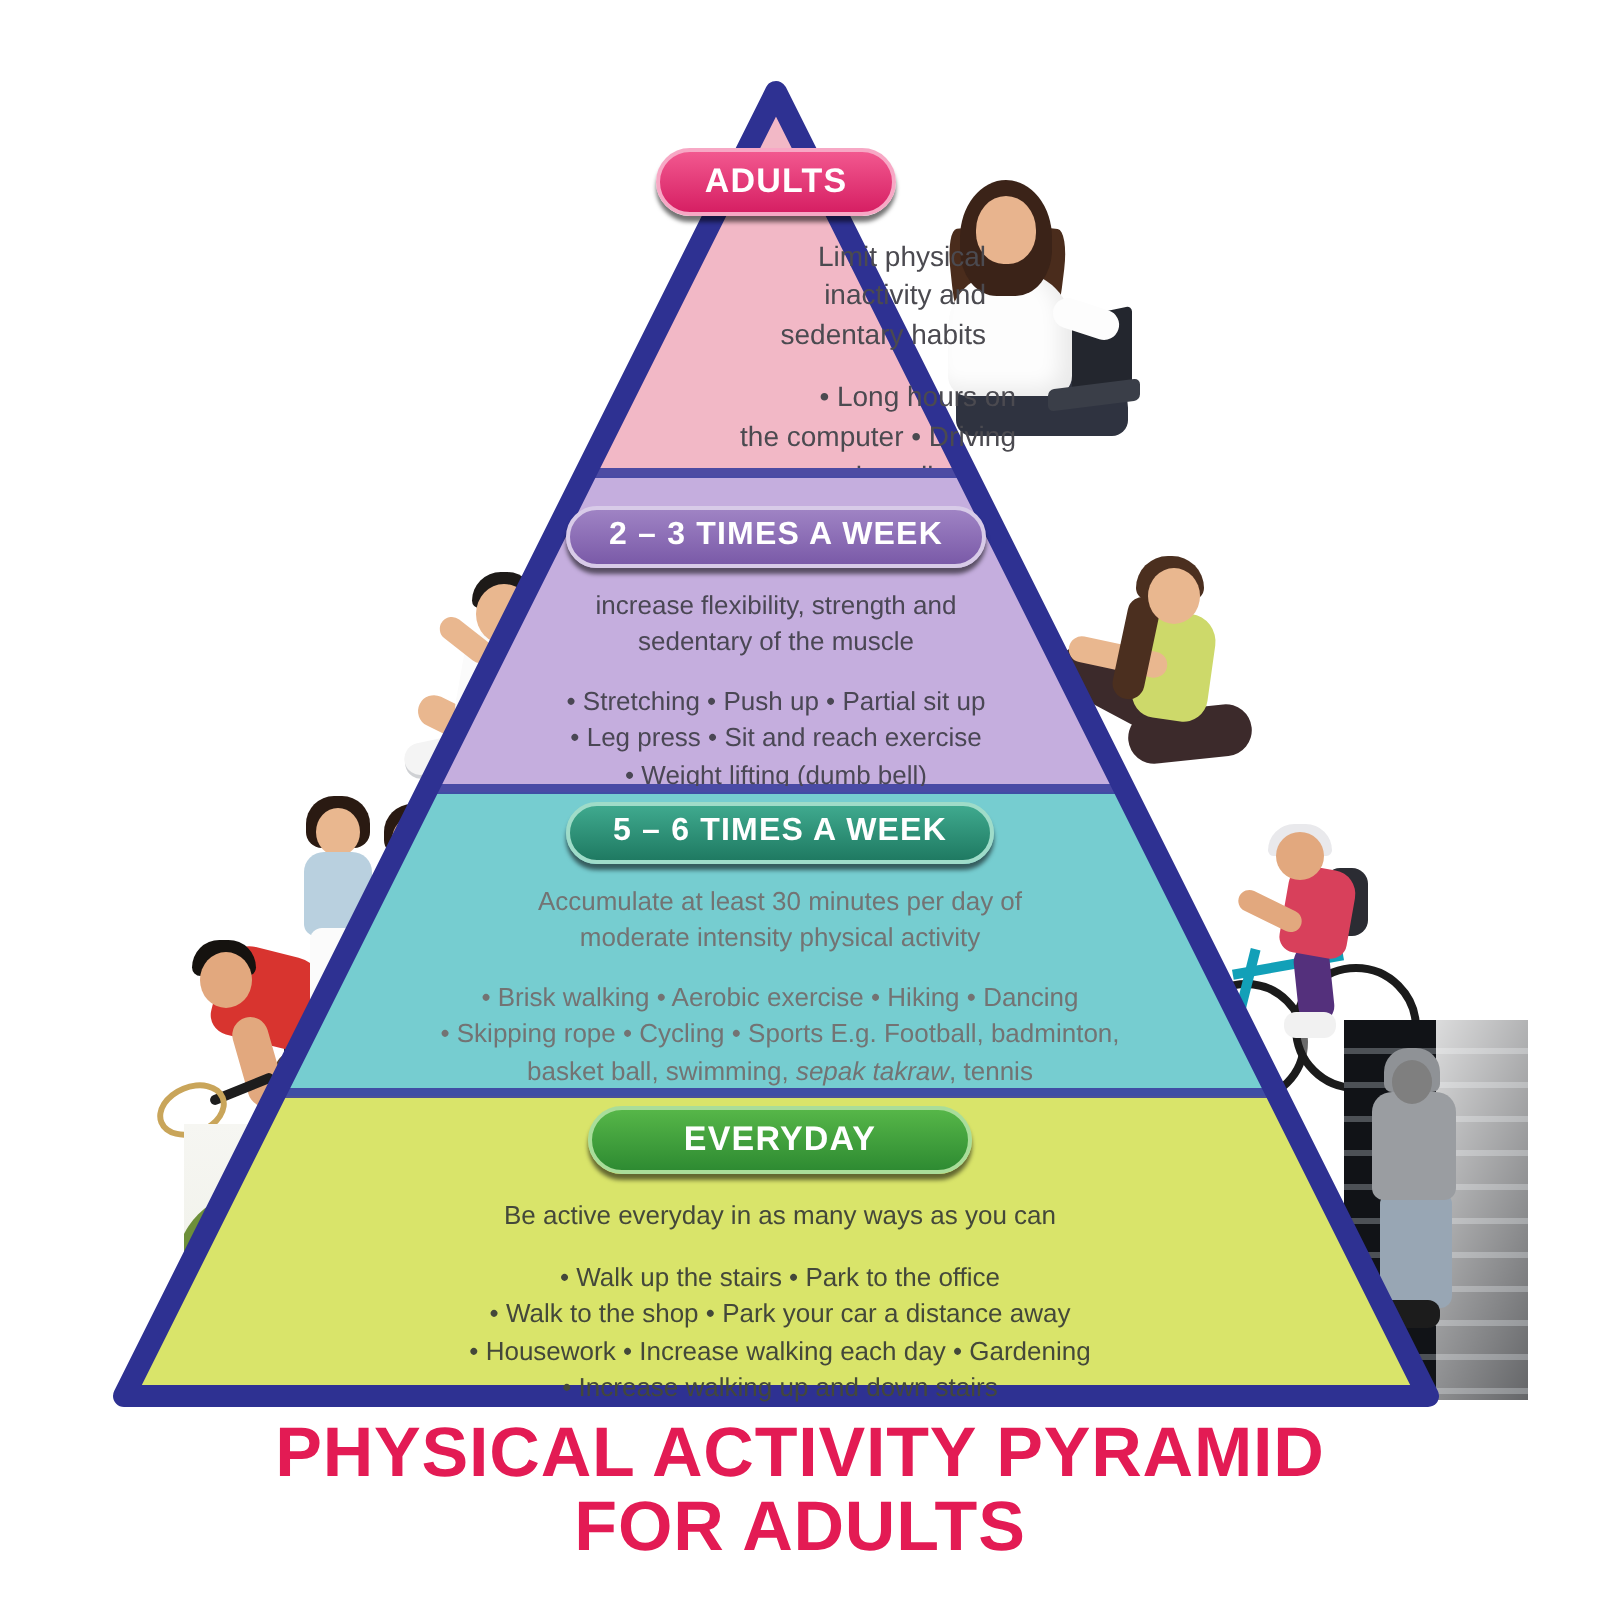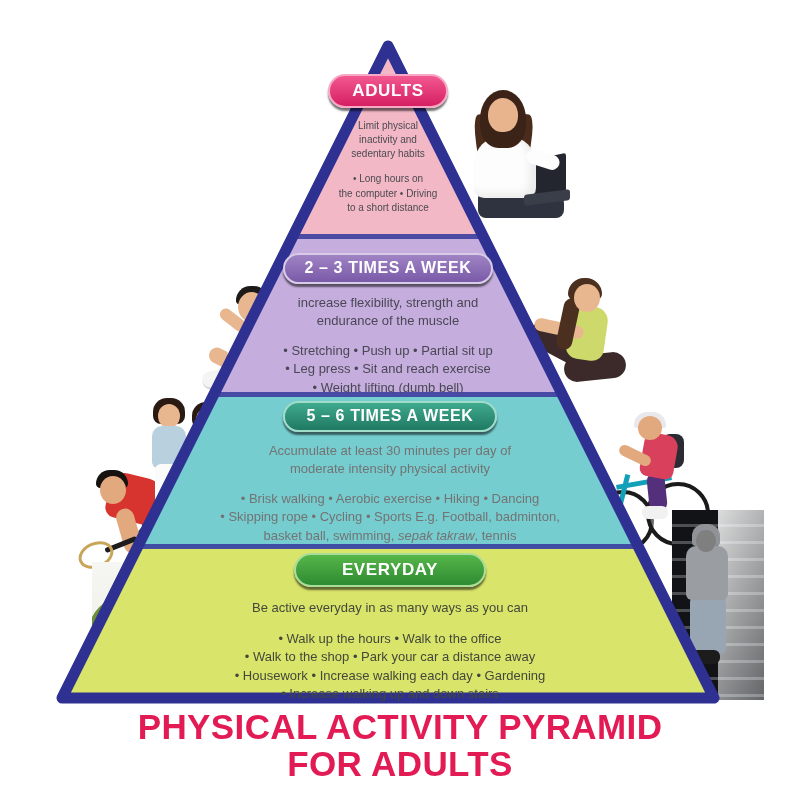--- a/index.html
+++ b/index.html
@@ -233,21 +233,21 @@
     font-size: 13px;
     line-height: 1.38;
     margin: 9px auto 0;
   }
   .list-text {
     color: #444a52;
     font-size: 13px;
     line-height: 1.42;
     margin: 11px auto 0;
   }
-  .t1 .body-text, .t1 .list-text { color: #4b4a50; font-size: 10px; }
+  .t1 .body-text, .t1 .list-text { color: #4b4a50; font-size: 14px; text-align: right; }
   .t2 .body-text, .t2 .list-text { color: #4a4754; }
   .t3 .body-text, .t3 .list-text { color: #737373; }
   .t4 .body-text, .t4 .list-text { color: #44483a; }
   em { font-style: italic; }
 
   
   #title {
     position: absolute;
     left: 0; right: 0;
     top: 708px;
@@ -413,21 +413,21 @@
         <div>to a short distance</div>
       </div>
     </div>
   </div>
 
   <div class="tier t2" style="left:200px; top:241px; width:376px; height:152px;">
     <div class="tier-inner" style="top:12px;">
       <span class="badge badge-23">2 – 3 TIMES A WEEK</span>
       <div class="body-text" style="width:330px; margin-top:10px;">
         <div>increase flexibility, strength and</div>
-        <div>endurance of the muscle</div>
+        <div>sedentary of the muscle</div>
       </div>
       <div class="list-text" style="width:346px; margin-top:12px;">
         <div>• Stretching • Push up • Partial sit up</div>
         <div>• Leg press • Sit and reach exercise</div>
         <div>• Weight lifting (dumb bell)</div>
       </div>
     </div>
   </div>
 
   <div class="tier t3" style="left:156px; top:401px; width:468px; height:146px;">
@@ -447,21 +447,21 @@
     </div>
   </div>
 
   <div class="tier t4" style="left:120px; top:553px; width:540px; height:150px;">
     <div class="tier-inner" style="top:0;">
       <span class="badge badge-every">EVERYDAY</span>
       <div class="body-text" style="width:460px; margin-top:12px;">
         <div>Be active everyday in as many ways as you can</div>
       </div>
       <div class="list-text" style="width:520px; margin-top:13px;">
-        <div>• Walk up the hours • Walk to the office</div>
+        <div>• Walk up the stairs • Park to the office</div>
         <div>• Walk to the shop • Park your car a distance away</div>
         <div>• Housework • Increase walking each day • Gardening</div>
         <div>• Increase walking up and down stairs</div>
       </div>
     </div>
   </div>
 
   <div id="title">
     <span class="l1">PHYSICAL ACTIVITY PYRAMID</span>
     <span class="l2">FOR ADULTS</span>

